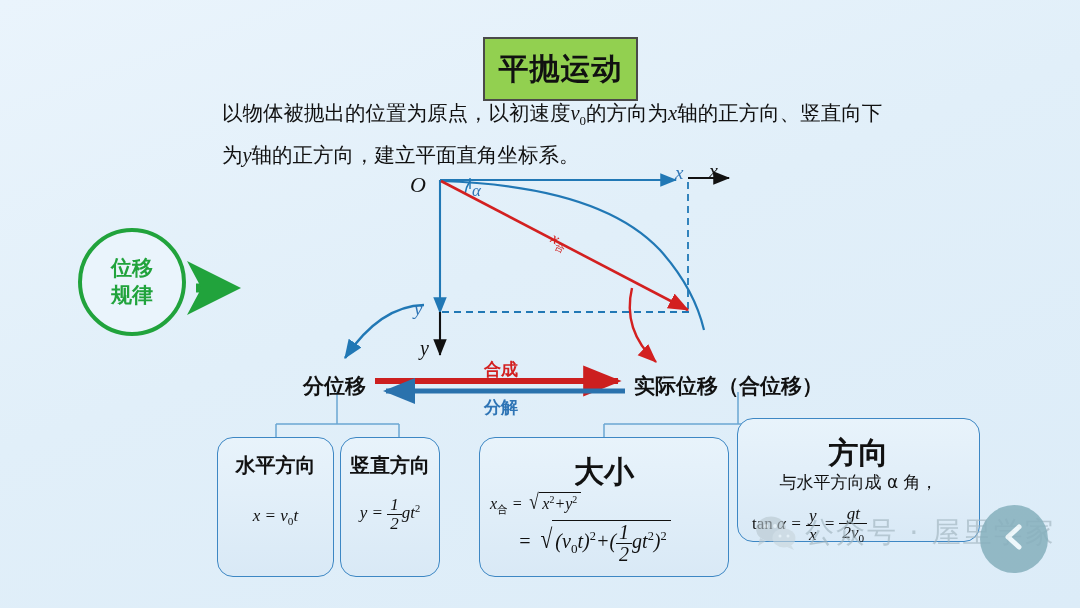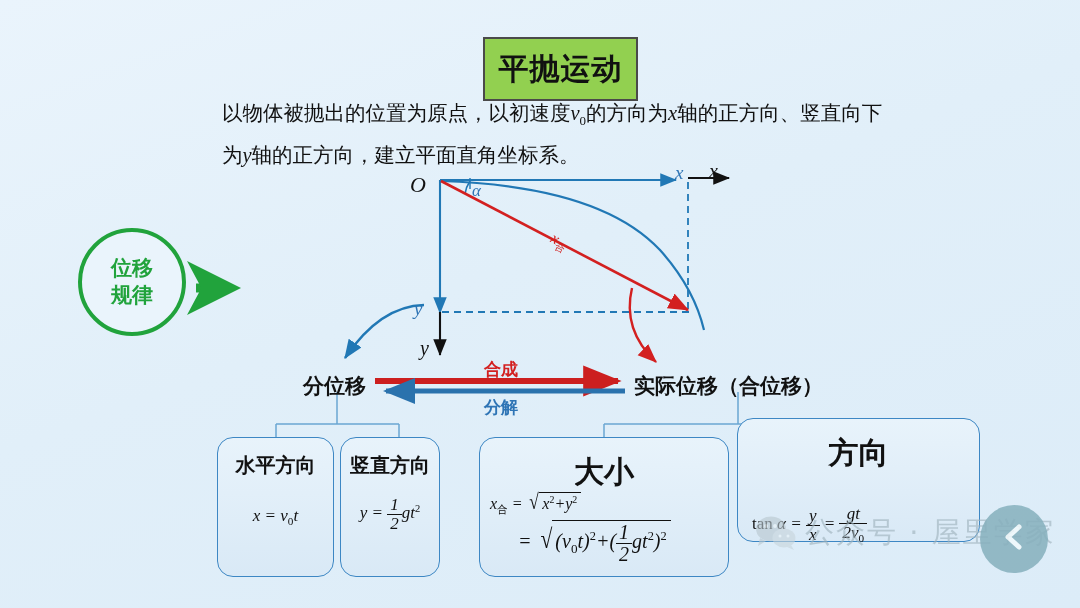--- a/index.html
+++ b/index.html
@@ -248,20 +248,21 @@
       <span class="sqrt"><span class="rad-sign">√</span><span class="radicand"><i>x</i><sup>2</sup><span>+</span><i>y</i><sup>2</sup></span></span>
     </div>
     <div class="formula" id="f-mag2">
       <span>=</span>
       <span class="sqrt"><span class="rad-sign">√</span><span class="radicand"><span>(</span><i>v</i><sub>0</sub><i>t</i><span>)</span><sup>2</sup><span>+</span><span>(</span><span class="frac"><span class="num">1</span><span class="den">2</span></span><i>g</i><i>t</i><sup>2</sup><span>)</span><sup>2</sup></span></span>
     </div>
   </div>
 
   <div class="leafbox" id="box-dir">
     <div class="leaf-title">方向</div>
+    <div id="d-line1">与水平方向成 α 角，</div>
     <div class="formula" id="d-line2">
       <span style="font-style:normal">tan</span>
       <i>α</i>
       <span>=</span>
       <span class="frac">
         <span class="num"><i>y</i></span>
         <span class="den"><i>x</i></span>
       </span>
       <span>=</span>
       <span class="frac">

